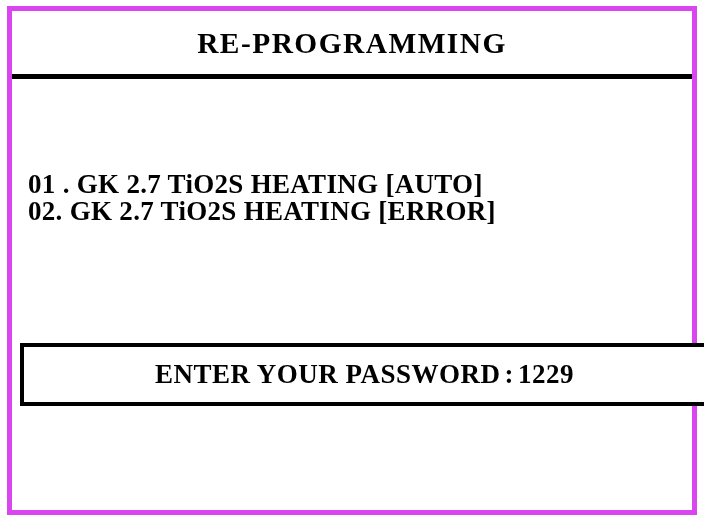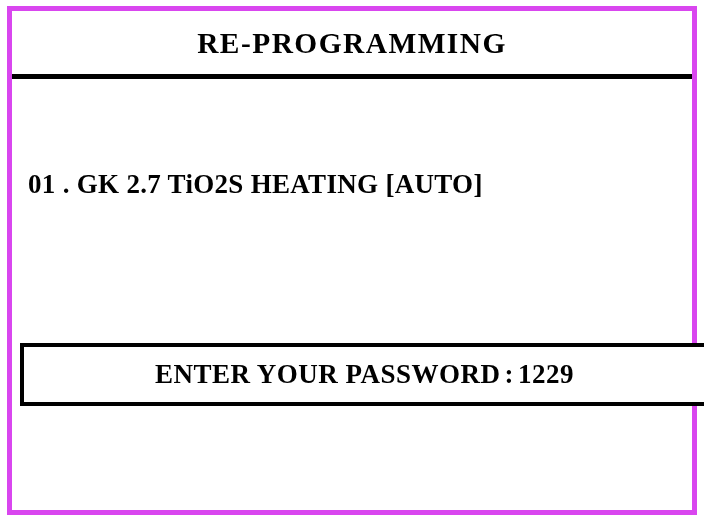--- a/index.html
+++ b/index.html
@@ -138,20 +138,21 @@
   <div id="device-frame">
 
     <div id="title-bar">
       <div id="title-text">RE-PROGRAMMING</div>
     </div>
 
     <div id="body-area">
 
       <div id="program-list">
         <div class="list-item">01 .  GK 2.7 TiO2S HEATING [AUTO]</div>
+        <div class="list-item">02.  GK 2.7 TiO2S HEATING [ERROR]</div>
       </div>
 
       <div id="password-box">
         <div id="password-line">
           <span id="password-label">ENTER YOUR PASSWORD</span><span id="password-separator">:</span><span id="password-value">1229</span>
         </div>
       </div>
 
     </div>
 

